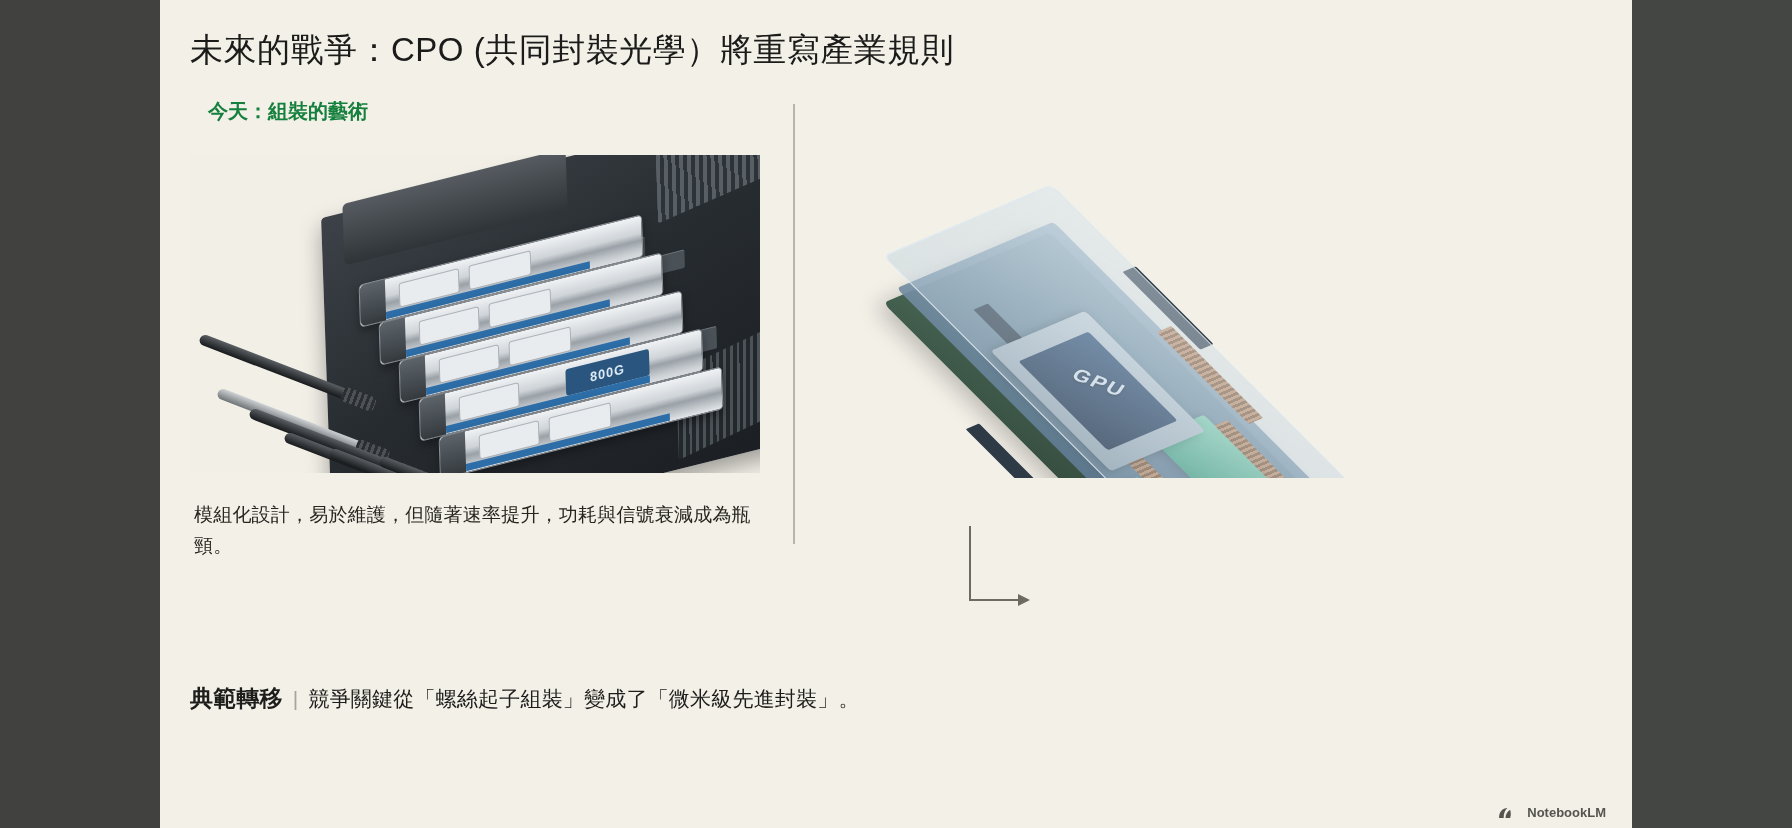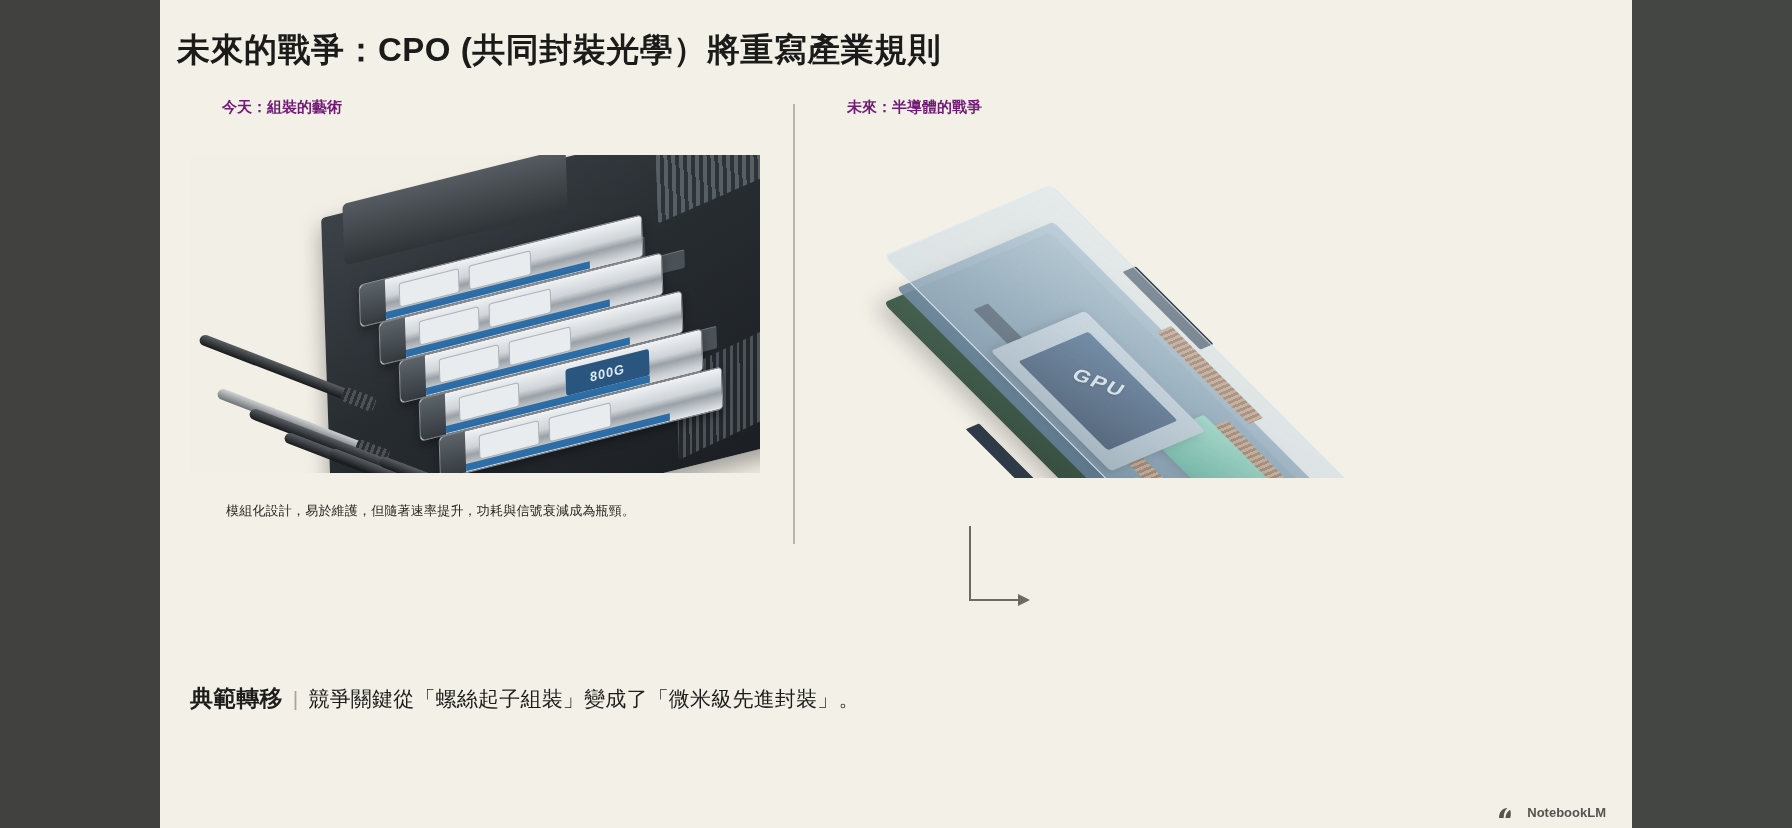--- a/index.html
+++ b/index.html
@@ -13,42 +13,41 @@
   .letterbox-right{position:absolute;left:1632px;top:0;width:160px;height:828px;background:#444644;}
 
   .slide{
     position:absolute;left:160px;top:0;width:1472px;height:828px;
     background:#f3f0e8;
     overflow:hidden;
   }
 
   
   .title{
-    position:absolute;left:17px;top:28px;width:1400px;
-    font-size:33px;font-weight:bold;color:#1b1b19;
+    position:absolute;left:30px;top:28px;width:1400px;
+    font-size:33px;font-weight:normal;color:#1b1b19;
     letter-spacing:.5px;white-space:nowrap;
   }
 
   
   .col-left{position:absolute;left:30px;top:98px;width:610px;}
   .col-right{position:absolute;left:655px;top:98px;width:760px;}
 
   .col-head{
-    font-size:15px;font-weight:bold;color:#701a75;
-    margin-left:32px;margin-bottom:14px;white-space:nowrap;
+    font-size:20px;font-weight:bold;color:#15803d;
+    margin-left:18px;margin-bottom:14px;white-space:nowrap;
   }
   .divider{
     position:absolute;left:633px;top:104px;width:2px;height:440px;
     background:#b9b5a9;
   }
 
   .caption{
-    font-size:13px;color:#26261f;line-height:1.62;margin-top:18px;
+    font-size:19px;color:#26261f;line-height:1.62;margin-top:18px;
     letter-spacing:.2px;
-    margin-left:32px;
   }
 
   
   .img-left{
     position:absolute;left:30px;top:155px;width:570px;height:318px;
     background:#f2efe7;overflow:hidden;
   }
   .pcb{
     position:absolute;right:-30px;top:10px;width:470px;height:330px;
     background:linear-gradient(160deg,#3c4247 0%,#272c31 45%,#1b1f23 100%);
@@ -293,23 +292,20 @@
         </div>
       <div class="cable" style="left:95px;top:276px;width:195px;transform:rotate(21deg);"></div>
       <div class="cable" style="left:140px;top:292px;width:190px;transform:rotate(21deg);"></div>
       <div class="cable" style="left:190px;top:300px;width:180px;transform:rotate(21deg);"></div>
     </div>
 
     <div style="position:absolute;left:34px;top:482px;width:580px;">
       <div class="caption">模組化設計，易於維護，但隨著速率提升，功耗與信號衰減成為瓶頸。</div>
     </div>
 
-    <div class="col-right">
-      <div class="col-head">未來：半導體的戰爭</div>
-    </div>
 
     <div class="img-right">
       <div class="pkg-wrap">
         <div class="substrate"></div>
         <div class="interposer"></div>
 
         <div class="bga" style="left:150px;top:232px;"></div>
         <div class="bga" style="left:300px;top:206px;"></div>
         <div class="bga" style="left:252px;top:318px;"></div>
         <div class="bga" style="left:356px;top:300px;"></div>

